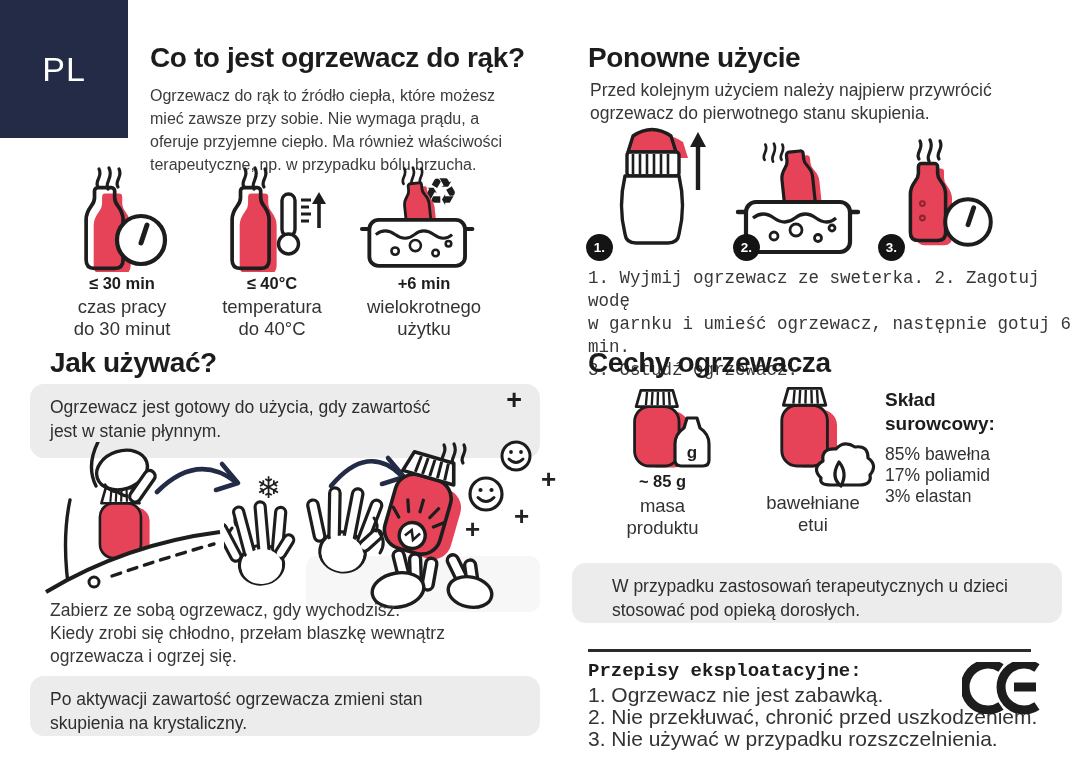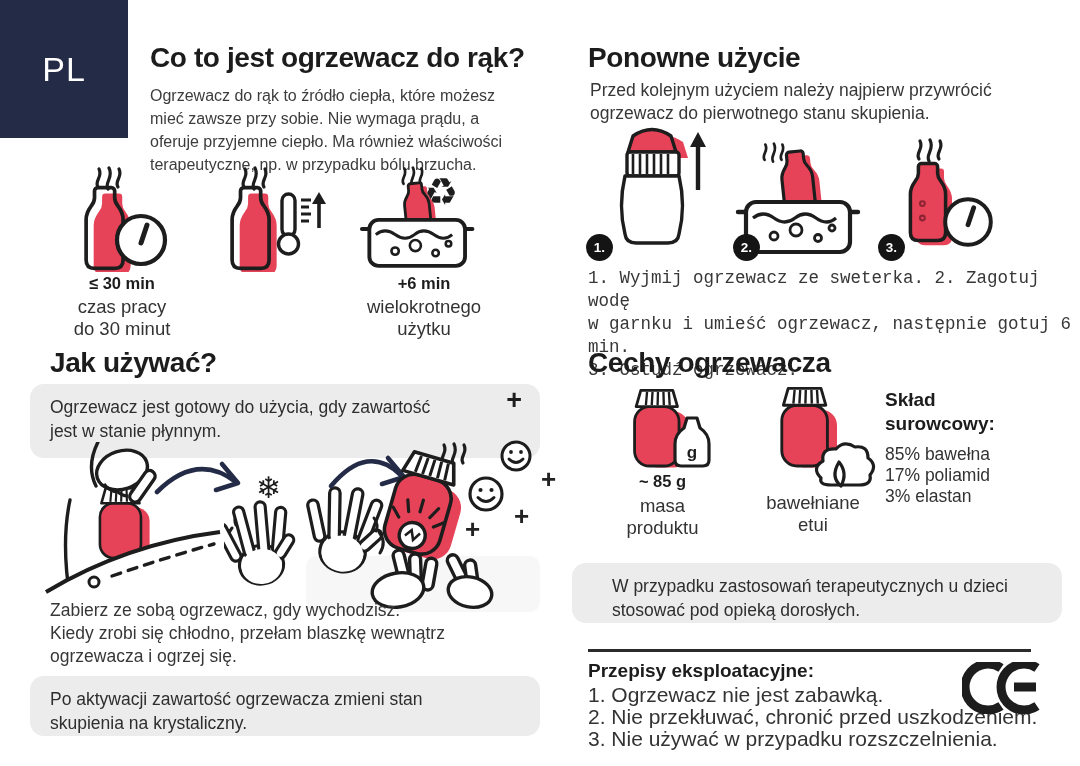--- a/index.html
+++ b/index.html
@@ -123,20 +123,27 @@
   </svg>
   <span class="abs glyph" style="left:424px;top:170px;font-size:38px;">♻</span>
 
   <div class="abs feat-col" style="left:47px;top:274px;">
     <div class="feat-val">≤ 30 min</div>
     <div class="feat-name" style="margin-top:3px;">
       <span class="ln">czas pracy</span>
       <span class="ln">do 30 minut</span>
     </div>
   </div>
+  <div class="abs feat-col" style="left:197px;top:274px;">
+    <div class="feat-val">≤ 40°C</div>
+    <div class="feat-name" style="margin-top:3px;">
+      <span class="ln">temperatura</span>
+      <span class="ln">do 40°C</span>
+    </div>
+  </div>
   <div class="abs feat-col" style="left:349px;top:274px;">
     <div class="feat-val">+6 min</div>
     <div class="feat-name" style="margin-top:3px;">
       <span class="ln">wielokrotnego</span>
       <span class="ln">użytku</span>
     </div>
   </div>
 
   <div class="abs h1" style="left:50px;top:347px;">Jak używać?</div>
 
@@ -318,21 +325,21 @@
     </div>
   </div>
 
   <div class="abs note-box" style="left:572px;top:563px;width:490px;height:60px;padding-left:40px;">
     <span class="ln">W przypadku zastosowań terapeutycznych u dzieci</span>
     <span class="ln">stosować pod opieką dorosłych.</span>
   </div>
 
   <div class="abs divider" style="left:588px;top:649px;width:443px;"></div>
 
-  <div class="abs rules-title" style="left:588px;top:660px;">Przepisy eksploatacyjne:</div>
+  <div class="abs rules-title" style="left:588px;top:660px;font-family:Liberation Mono, monospace;">Przepisy eksploatacyjne:</div>
   <div class="abs" style="left:588px;top:684px;">
     <span class="ln rules-item">1. Ogrzewacz nie jest zabawką.</span>
     <span class="ln rules-item">2. Nie przekłuwać, chronić przed uszkodzeniem.</span>
     <span class="ln rules-item">3. Nie używać w przypadku rozszczelnienia.</span>
   </div>
 
   <svg class="abs" style="left:962px;top:662px;" width="86" height="52" viewBox="0 0 86 52" aria-label="CE">
     <path d="M39,6 A23,23 0 1 0 39,44" fill="none" stroke="#1d1d1d" stroke-width="9"></path>
     <path d="M75,6 A23,23 0 1 0 75,44" fill="none" stroke="#1d1d1d" stroke-width="9"></path>
     <path d="M52,25 H74" stroke="#1d1d1d" stroke-width="9"></path>

